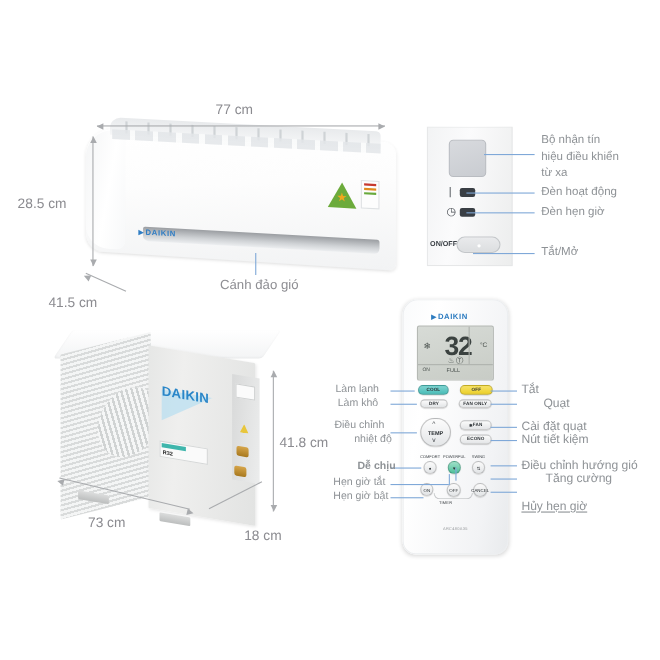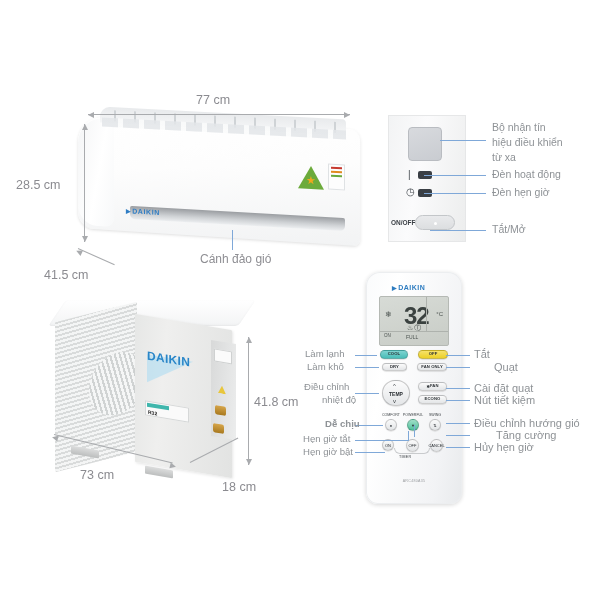--- a/index.html
+++ b/index.html
@@ -429,15 +429,15 @@
   <div class="cline" style="left:446px; top:435px; width:24px;"></div>
   <div class="cline-v" style="left:414px; top:425px; height:12px;"></div>
   <div class="cline" style="left:446px; top:447px; width:24px;"></div>
 
   <div class="rlbl-r" style="left:474px; top:348px;">Tắt</div>
   <div class="rlbl-r" style="left:474px; top:361px;margin-left:20px;">Quạt</div>
   <div class="rlbl-r" style="left:474px; top:382px;">Cài đặt quạt</div>
   <div class="rlbl-r" style="left:474px; top:394px;">Nút tiết kiệm</div>
   <div class="rlbl-r" style="left:474px; top:417px;">Điều chỉnh hướng gió</div>
   <div class="rlbl-r" style="left:496px; top:429px;">Tăng cường</div>
-  <div class="rlbl-r" style="left:474px; top:441px;">Hủy hẹn giờ</div>
+  <div class="rlbl-r" style="left:474px; top:455px;text-decoration:underline;">Hủy hẹn giờ</div>
 
 </div>
 
 </body></html>

